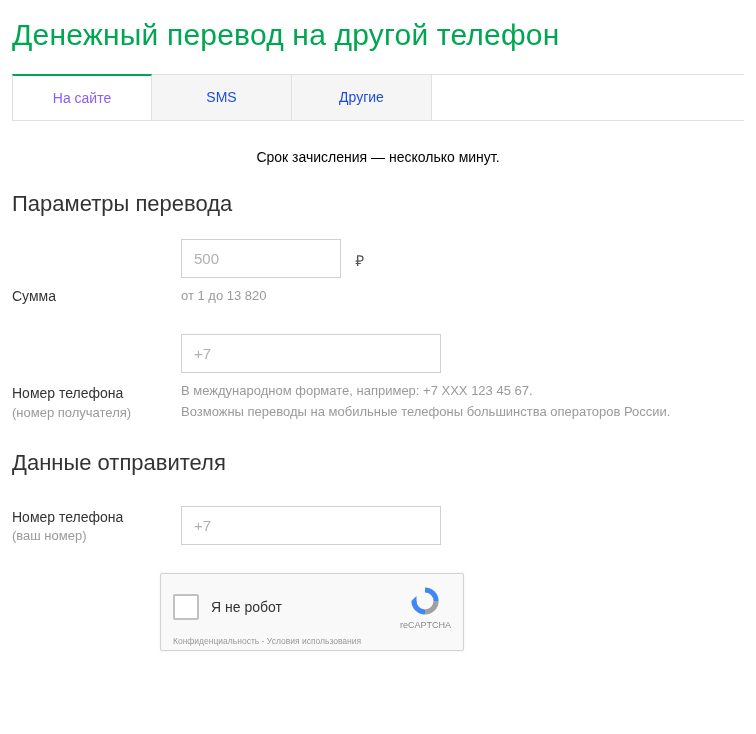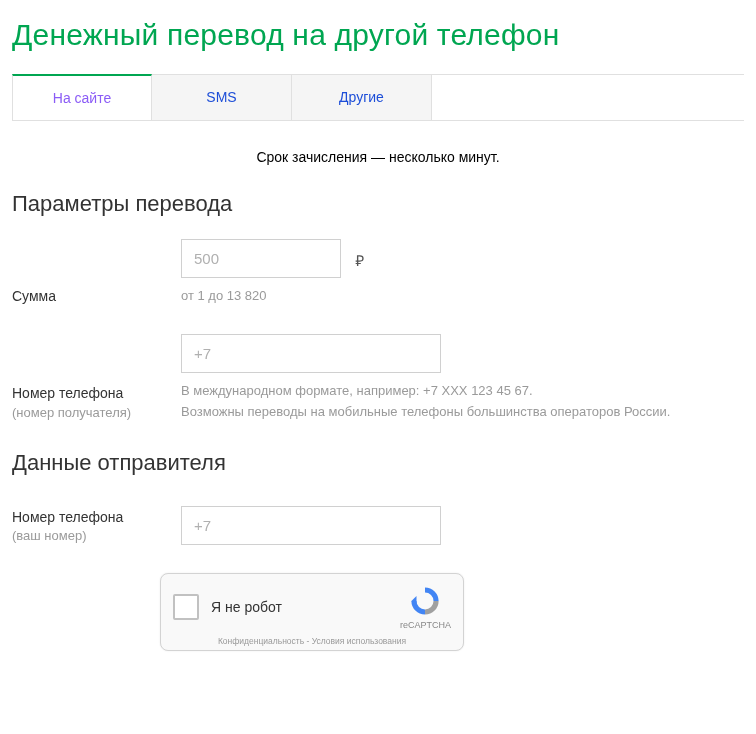--- a/index.html
+++ b/index.html
@@ -96,21 +96,21 @@
       color: #9a9a9a;
       font-size: 13px;
       margin-top: 8px;
       line-height: 1.5;
     }
     .section { margin-bottom: 28px; }
     .recaptcha-box {
       margin-left: 148px;
       width: 304px;
       border: 1px solid #d3d3d3;
-      border-radius: 8px;
+      border-radius: 2px;
       background: #f9f9f9;
       padding: 10px 12px 4px 12px;
       box-shadow: 0 0 2px rgba(0,0,0,0.08);
       display: flex;
       flex-direction: column;
     }
     .recaptcha-main {
       display: flex;
       align-items: center;
       justify-content: space-between;
@@ -139,21 +139,21 @@
     }
     .recaptcha-logo { width: 34px; height: 34px; }
     .recaptcha-brand {
       font-size: 9px;
       color: #888;
       margin-top: 2px;
     }
     .recaptcha-footer {
       font-size: 8.5px;
       color: #999;
-      text-align: center;
+      text-align: left;
       margin-top: 6px;
     }
     .recaptcha-footer span { cursor: pointer; }
   </style>
 </head>
 <body>
 
 <h1>Денежный перевод на другой телефон</h1>
 
 <div class="tabs">

